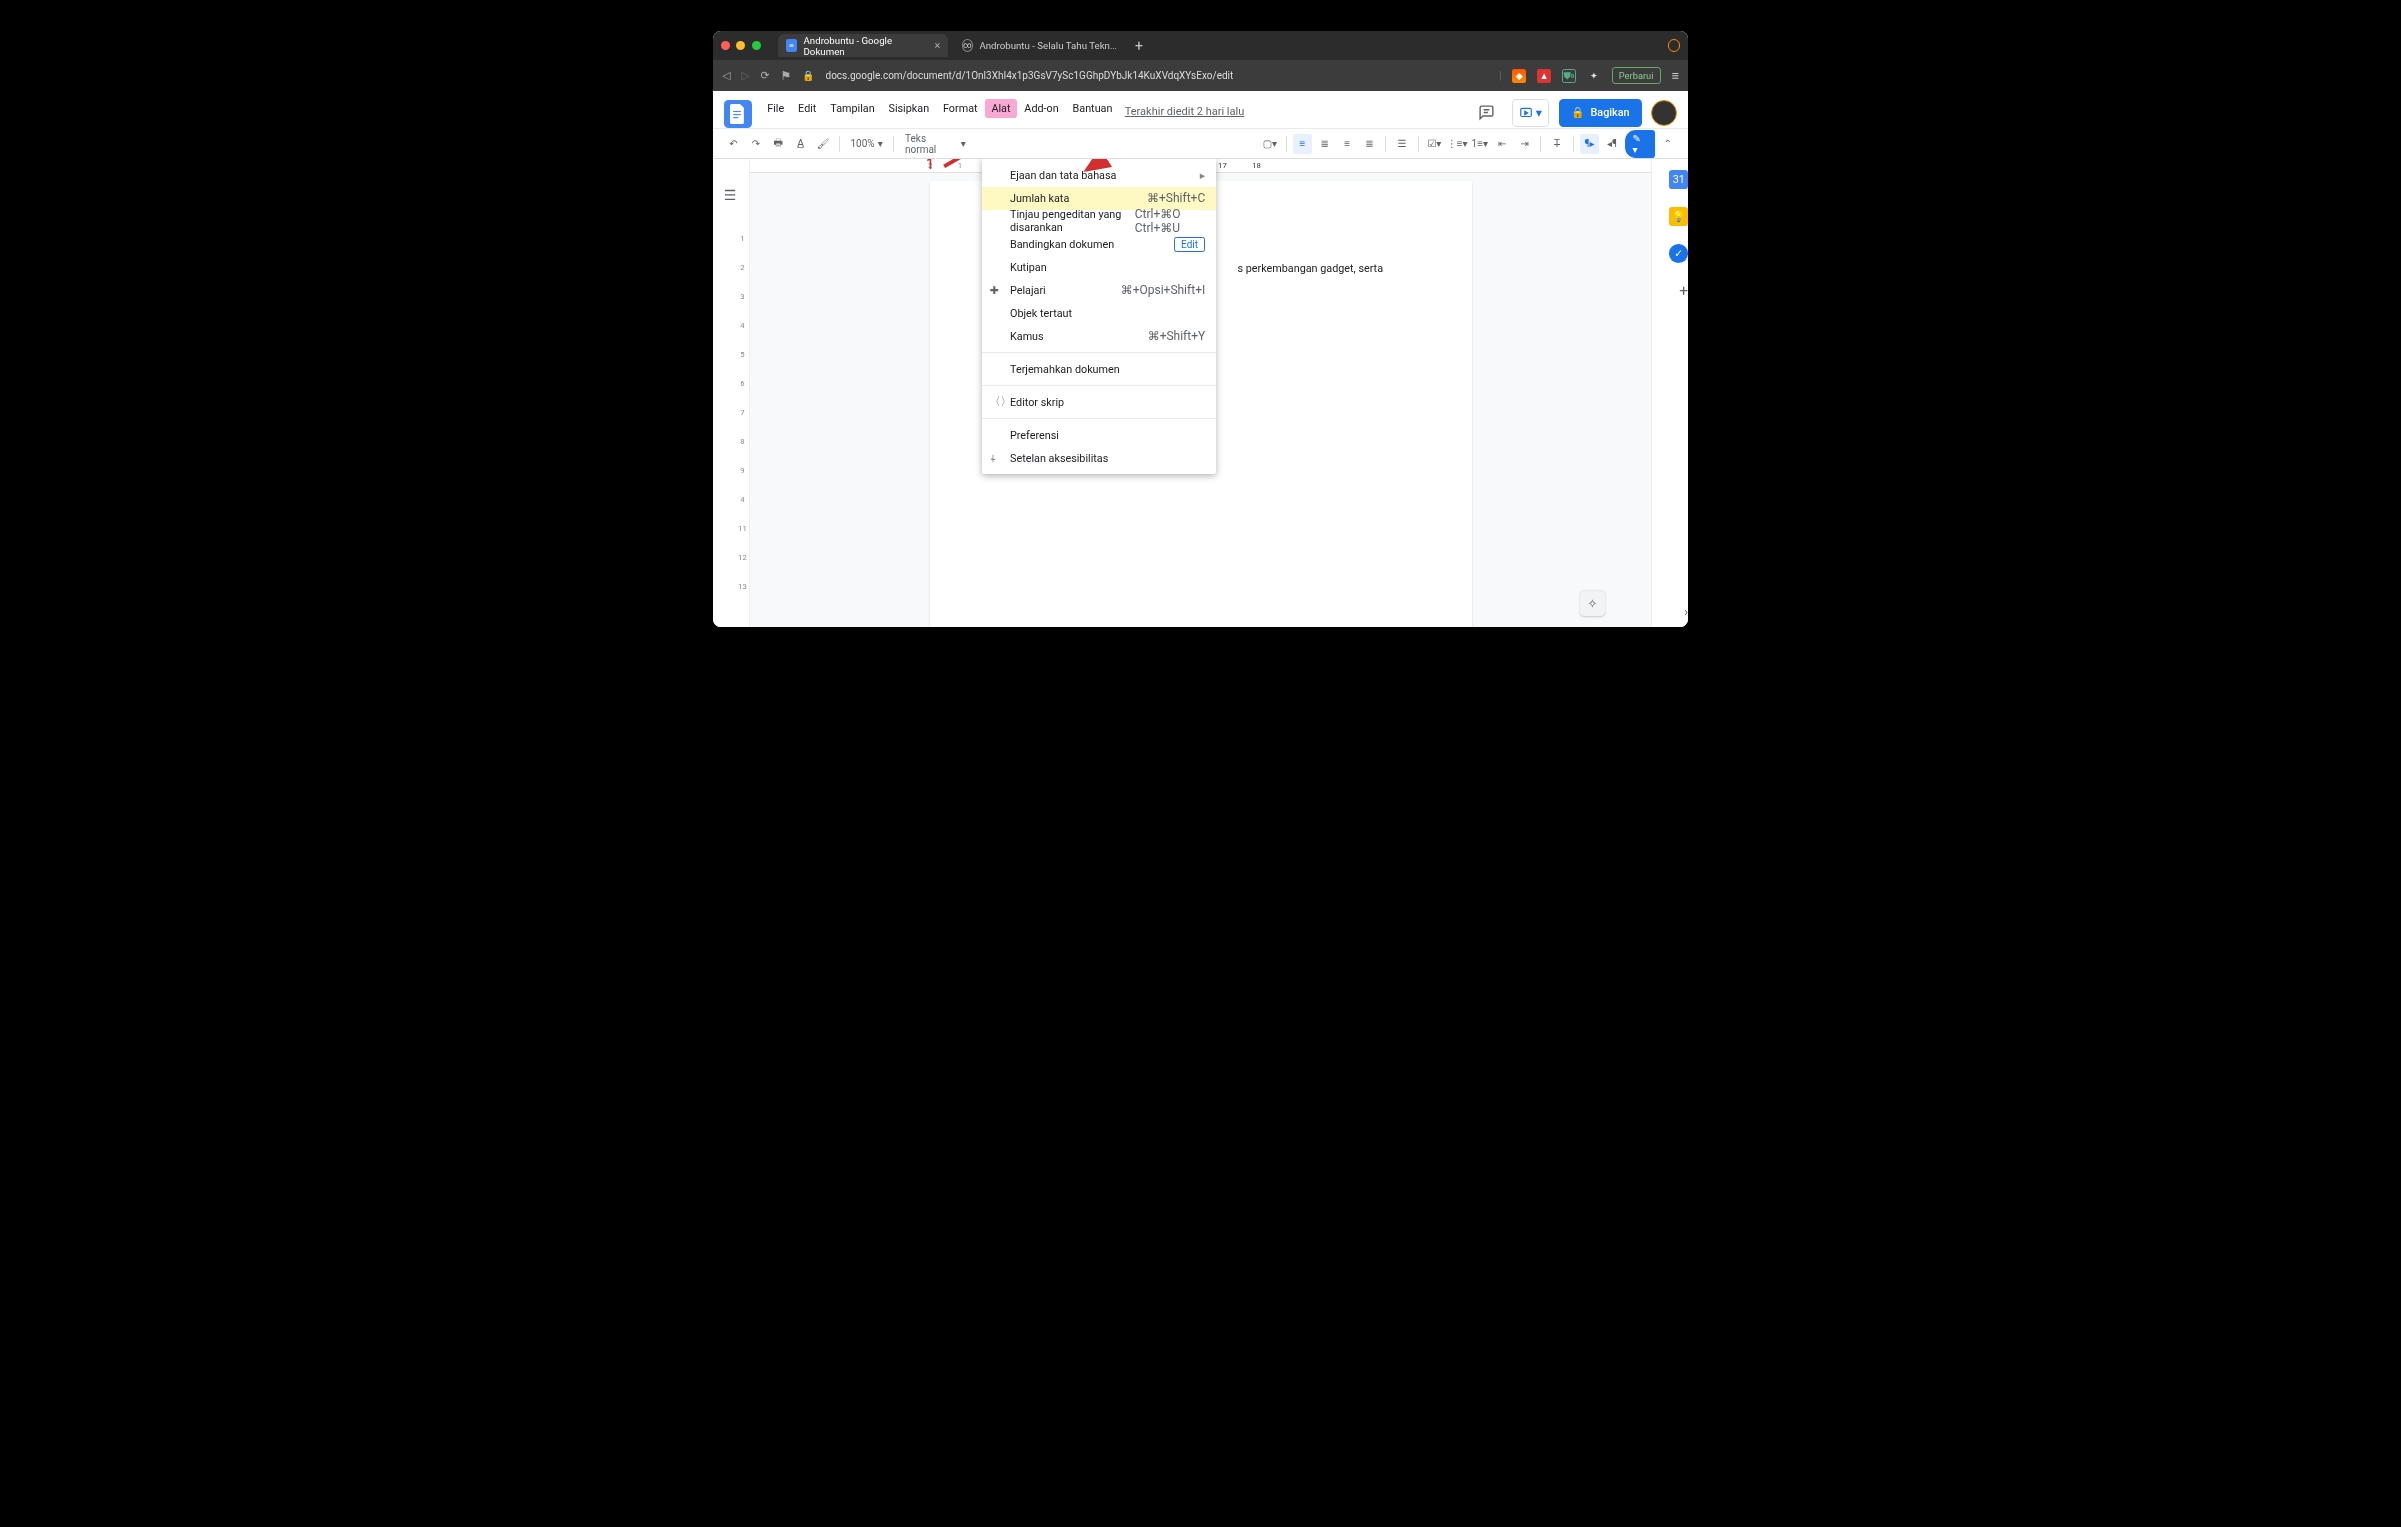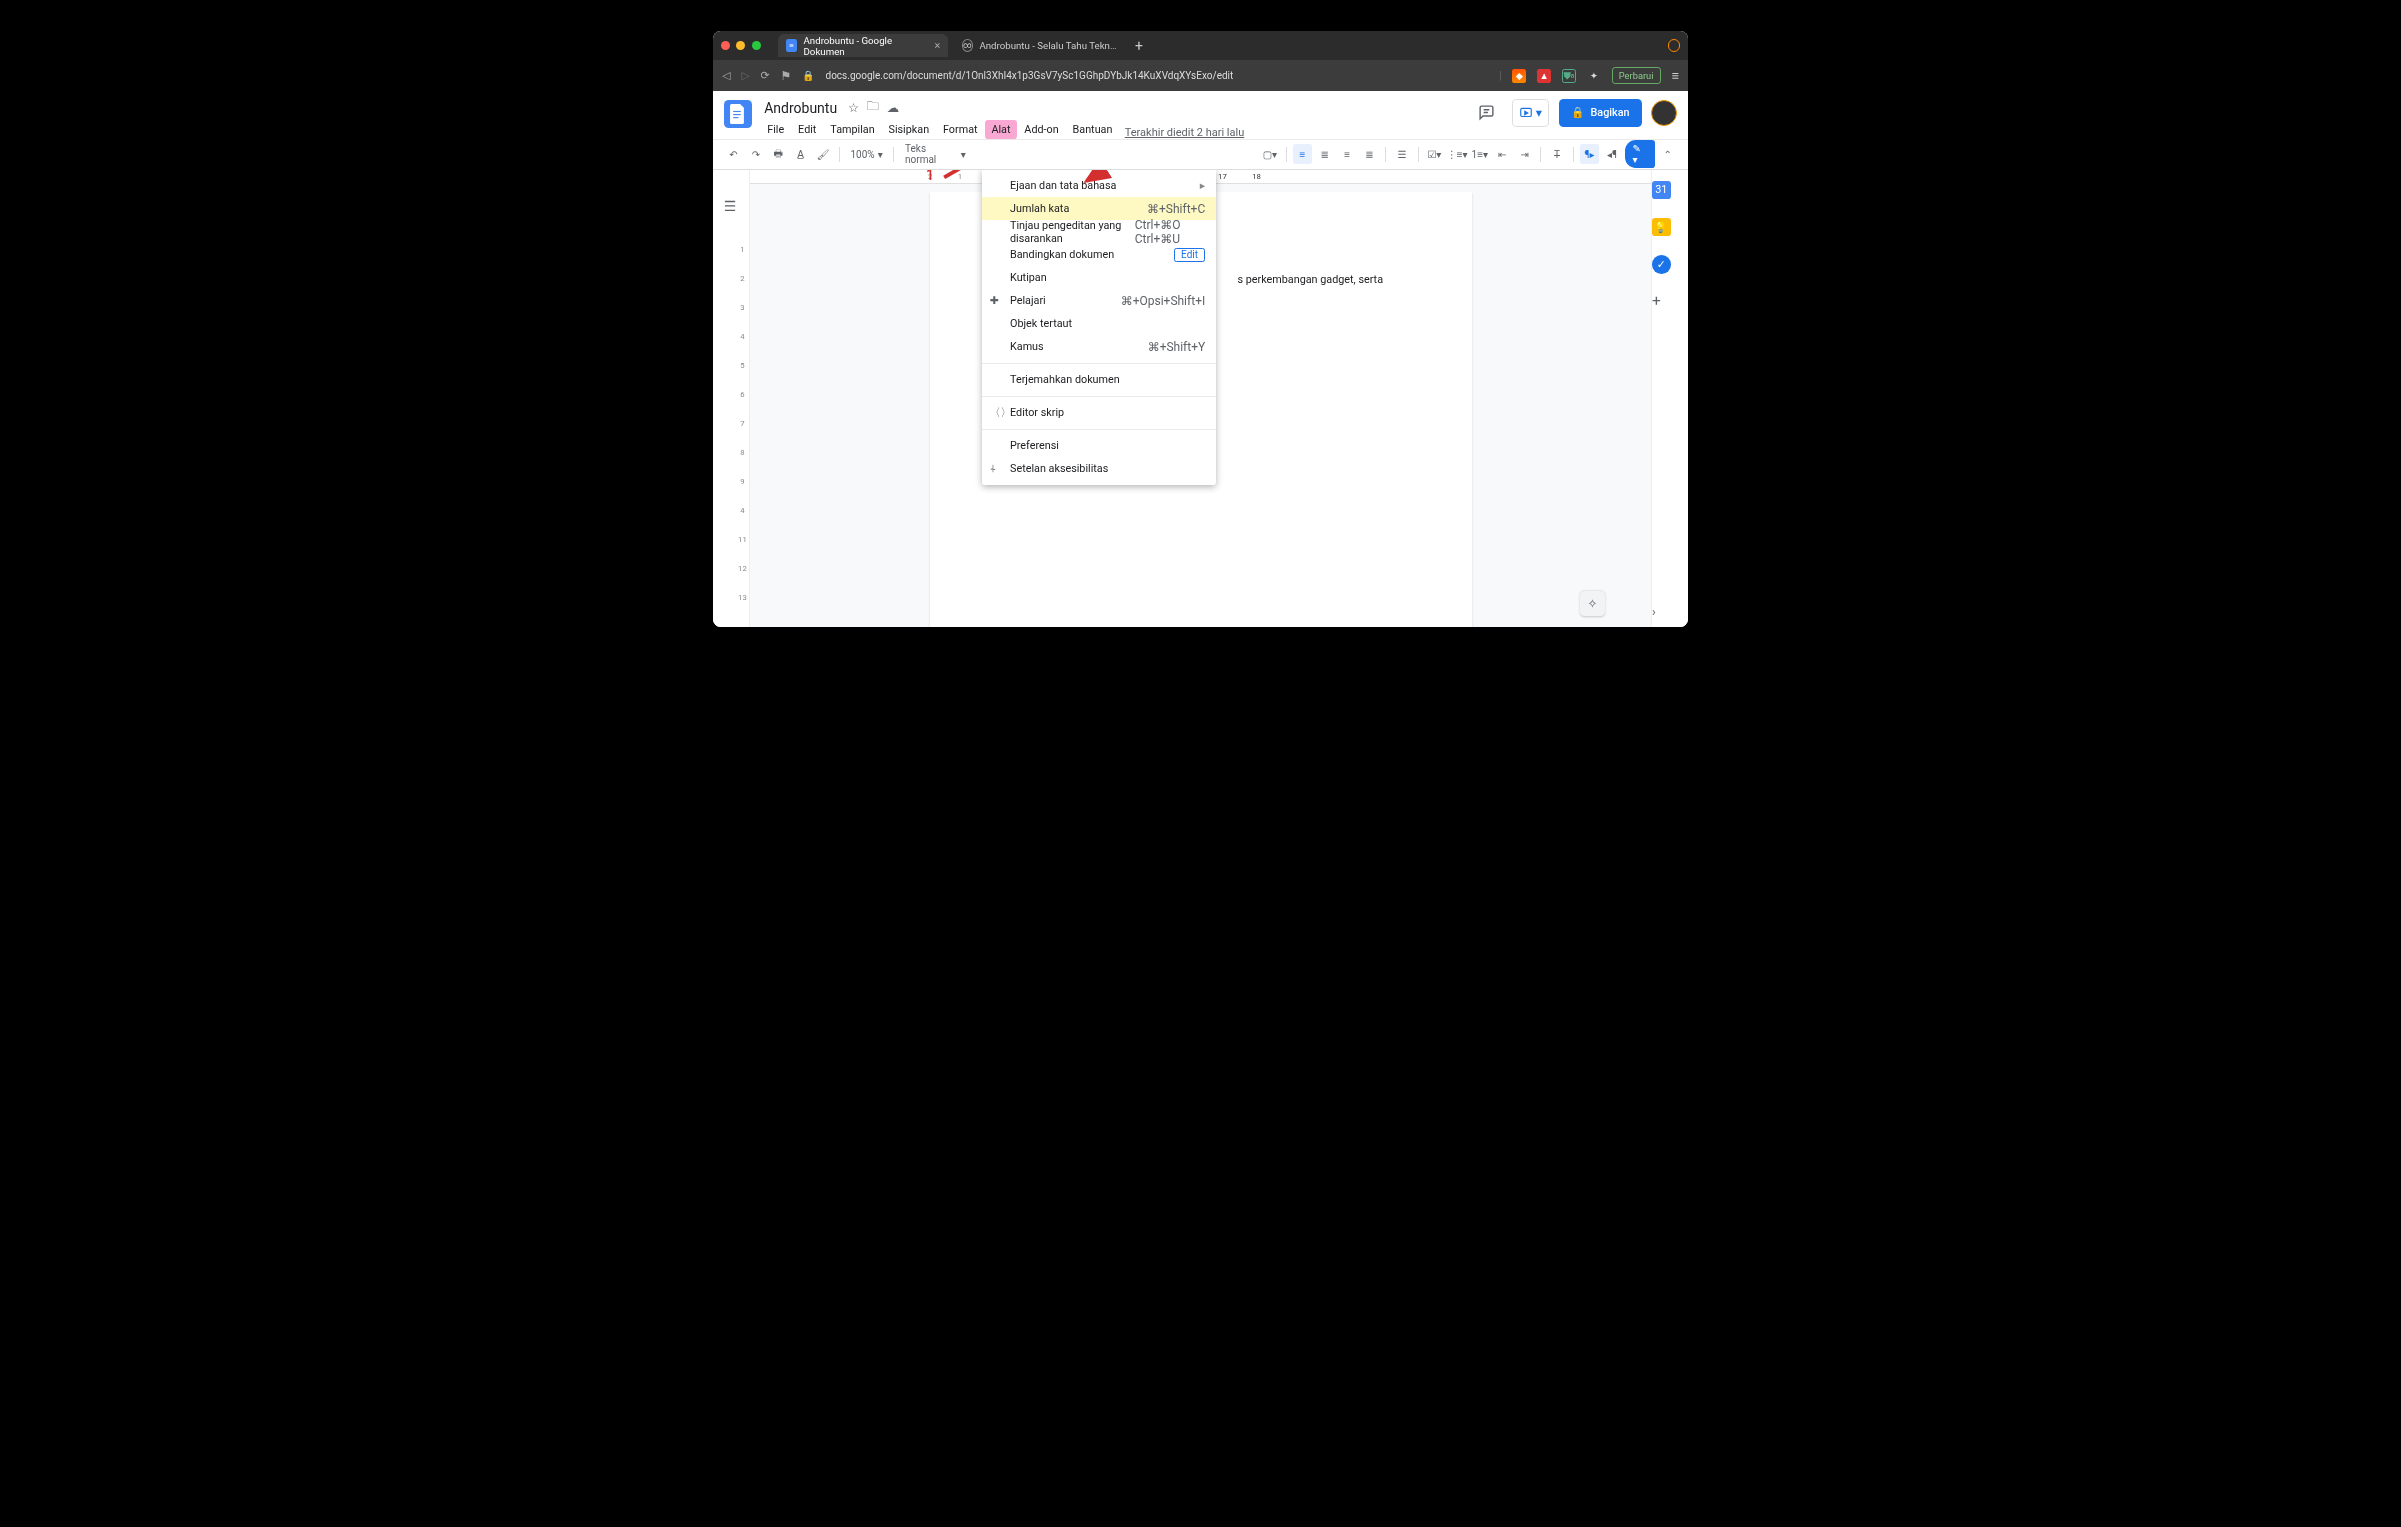--- a/index.html
+++ b/index.html
@@ -77,21 +77,21 @@
 .dd-row .shortcut{margin-left:auto;color:#5f6368;font-size:12px}
 .dd-row .subarrow{margin-left:auto;color:#888}
 .dd-row .newbadge{margin-left:auto;border:0.8px solid #1a73e8;color:#1a73e8;padding:0.8px 6.2px;border-radius:2.3px;font-size:10px}
 .dd-sep{height:0.8px;background:#e8eaed;margin:4.6px 0}
 
 
 .arrow{position:absolute;z-index:60;pointer-events:none}
 .anum{position:absolute;color:#d32f2f;font-size:14px;font-weight:500;z-index:61}
 
 
-.sidepanel{width:37px;background:#fff;border-left:0.8px solid #eee;display:flex;flex-direction:column;align-items:flex-start;padding-top:10.8px;gap:18.6px}
+.sidepanel{width:37px;background:#fff;border-left:0.8px solid #eee;display:flex;flex-direction:column;align-items:flex-end;padding-top:10.8px;gap:18.6px}
 .sp-ico{width:18.6px;height:18.6px;border-radius:3.1px;display:flex;align-items:center;justify-content:center;font-size:10.8px;color:#fff}
 .sp-cal{background:#4285f4}
 .sp-keep{background:#fbbc04}
 .sp-task{background:#1a73e8;border-radius:50%}
 .sp-plus{color:#5f6368;font-size:15.5px}
 .sp-footer{margin-top:auto;margin-bottom:7.7px;color:#5f6368}
 
 .explore{position:absolute;bottom:10.8px;right:46px;width:25px;height:25px;background:#f1f3f4;border-radius:4.6px;display:flex;align-items:center;justify-content:center;color:#5f6368;box-shadow:0 0.8px 2.3px rgba(0,0,0,.2)}
 </style>
 </head>
@@ -138,26 +138,20 @@
   <div class="docs-hdr">
     <div class="docs-logo">
       <svg width="15.5" height="20" viewBox="0 0 20 26">
           <path d="M2 0h11l5 5v19a2 2 0 0 1-2 2H2a2 2 0 0 1-2-2V2a2 2 0 0 1 2-2z" fill="#fff"></path>
           <rect x="4" y="9" width="10" height="1.5" fill="#4285f4"></rect>
           <rect x="4" y="13" width="10" height="1.5" fill="#4285f4"></rect>
           <rect x="4" y="17" width="7" height="1.5" fill="#4285f4"></rect>
         </svg>
     </div>
     <div class="docs-mid">
-      <div class="title-row">
-        <span class="doc-title">Androbuntu</span>
-        <span class="title-ico">☆</span>
-        <span class="title-ico">🗀</span>
-        <span class="title-ico">☁</span>
-      </div>
       <div class="menu-row" id="menubar">
           <span class="menu-item">File</span>
           <span class="menu-item">Edit</span>
           <span class="menu-item">Tampilan</span>
           <span class="menu-item">Sisipkan</span>
           <span class="menu-item">Format</span>
           <span class="menu-item active">Alat</span>
           <span class="menu-item">Add-on</span>
           <span class="menu-item">Bantuan</span>
           <span class="last-edit">Terakhir diedit 2 hari lalu</span>

